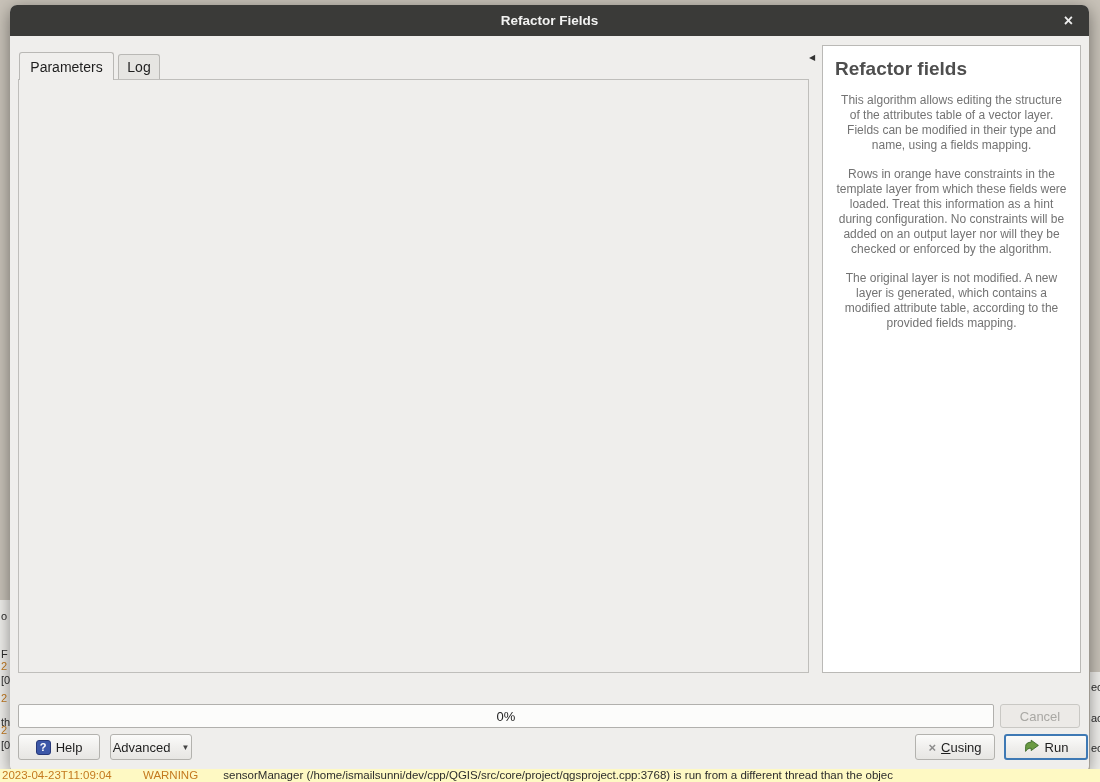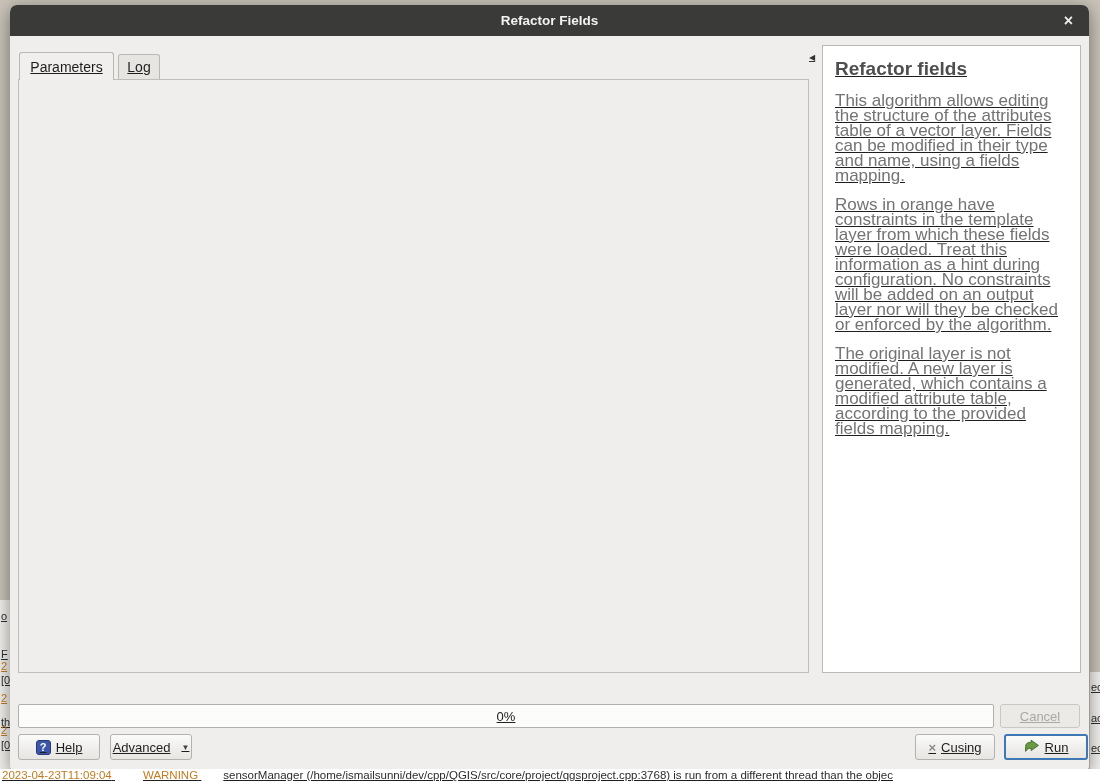--- a/index.html
+++ b/index.html
@@ -1,27 +1,27 @@
 <!DOCTYPE html>
 <html><head>
 <meta charset="utf-8">
 <style>
   * { margin:0; padding:0; box-sizing:border-box; }
   html,body { background:#c9c3b9; }
   .stage { position:relative; width:1100px; height:782px; overflow:hidden;
            background:#c9c3b9; font-family:"Liberation Sans","DejaVu Sans",sans-serif; color:#1e1e1e; }
-  .abs { position:absolute;text-decoration:underline; }
+  .abs { position:absolute; }
 
   
   .left-gutter { left:0; top:600px; width:10px; height:170px; background:#f1f0ed; }
   .right-gutter { left:1090px; top:672px; width:10px; height:98px; background:#f1f0ed; }
   .frag { font-size:11px; line-height:12px; width:14px; overflow:hidden; white-space:nowrap; }
   .fr-dark { color:#2d2d2d; }
   .fr-orange { color:#c47a1f; }
-  .bottom-log { left:0; top:769px; width:1100px; height:13px; background:#ffffff;
+  .bottom-log { left:0; top:769px; width:1100px; height:13px; background:#fef9c3;
                 font-size:11.5px; line-height:13px; white-space:nowrap; overflow:hidden; }
   .bottom-log span { vertical-align:top; }
   .log-ts { color:#c47a1f; margin-left:2px; }
   .log-level { color:#c47a1f; margin-left:28px; }
   .log-msg { color:#2c2c2c; margin-left:22px; }
 
   
   .dialog { left:10px; top:5px; width:1079px; height:765px; background:#efeeec;
             border-radius:7px 7px 4px 4px; box-shadow:0 4px 18px rgba(0,0,0,.45); }
   .titlebar { position:absolute; left:0; top:0; width:100%; height:31px; background:#3a3a38;
@@ -77,21 +77,21 @@
          display:flex; align-items:center; justify-content:center; font-size:15px; color:#5d4669; flex:0 0 auto; }
   .emptyarea { height:246px; background:#fff; }
 
   .side-btn { left:767px; width:25px; height:25px; }
 
   
   .collapse-arrow { left:799px; top:48px; font-size:8px; color:#333; }
   .help-panel { left:812px; top:40px; width:259px; height:628px; background:#fff; border:1px solid #bab9b6;
                 padding:10px 12px; overflow:hidden; }
   .help-title { font-size:19px; font-weight:bold; color:#4e4e4e; margin:2px 0 13px 0; }
-  .help-p { font-size:17px; line-height:15px; color:#737373; margin-bottom:14px; }
+  .help-p { font-size:12px; line-height:15px; color:#737373; margin-bottom:14px;text-align:center; }
 
   
   .progress { left:8px; top:699px; width:976px; height:24px; background:#fcfcfb; border:1px solid #b1b0ad;
               border-radius:2px; display:flex; align-items:center; justify-content:center; font-size:13px; color:#222; }
   .run-btn { border:2px solid #3e79b4; }
   .uline { text-decoration:underline; }
   .help-q { width:15px; height:15px; background:#3c57a8; border:1px solid #27397a; border-radius:3px; color:#fff;
             font-size:11px; font-weight:bold; display:flex; align-items:center; justify-content:center; }
   .x-gray { color:#8c8c8c; font-weight:bold; font-size:13px; }
   .adv-arrow { font-size:8px; color:#444; margin-left:6px; }

